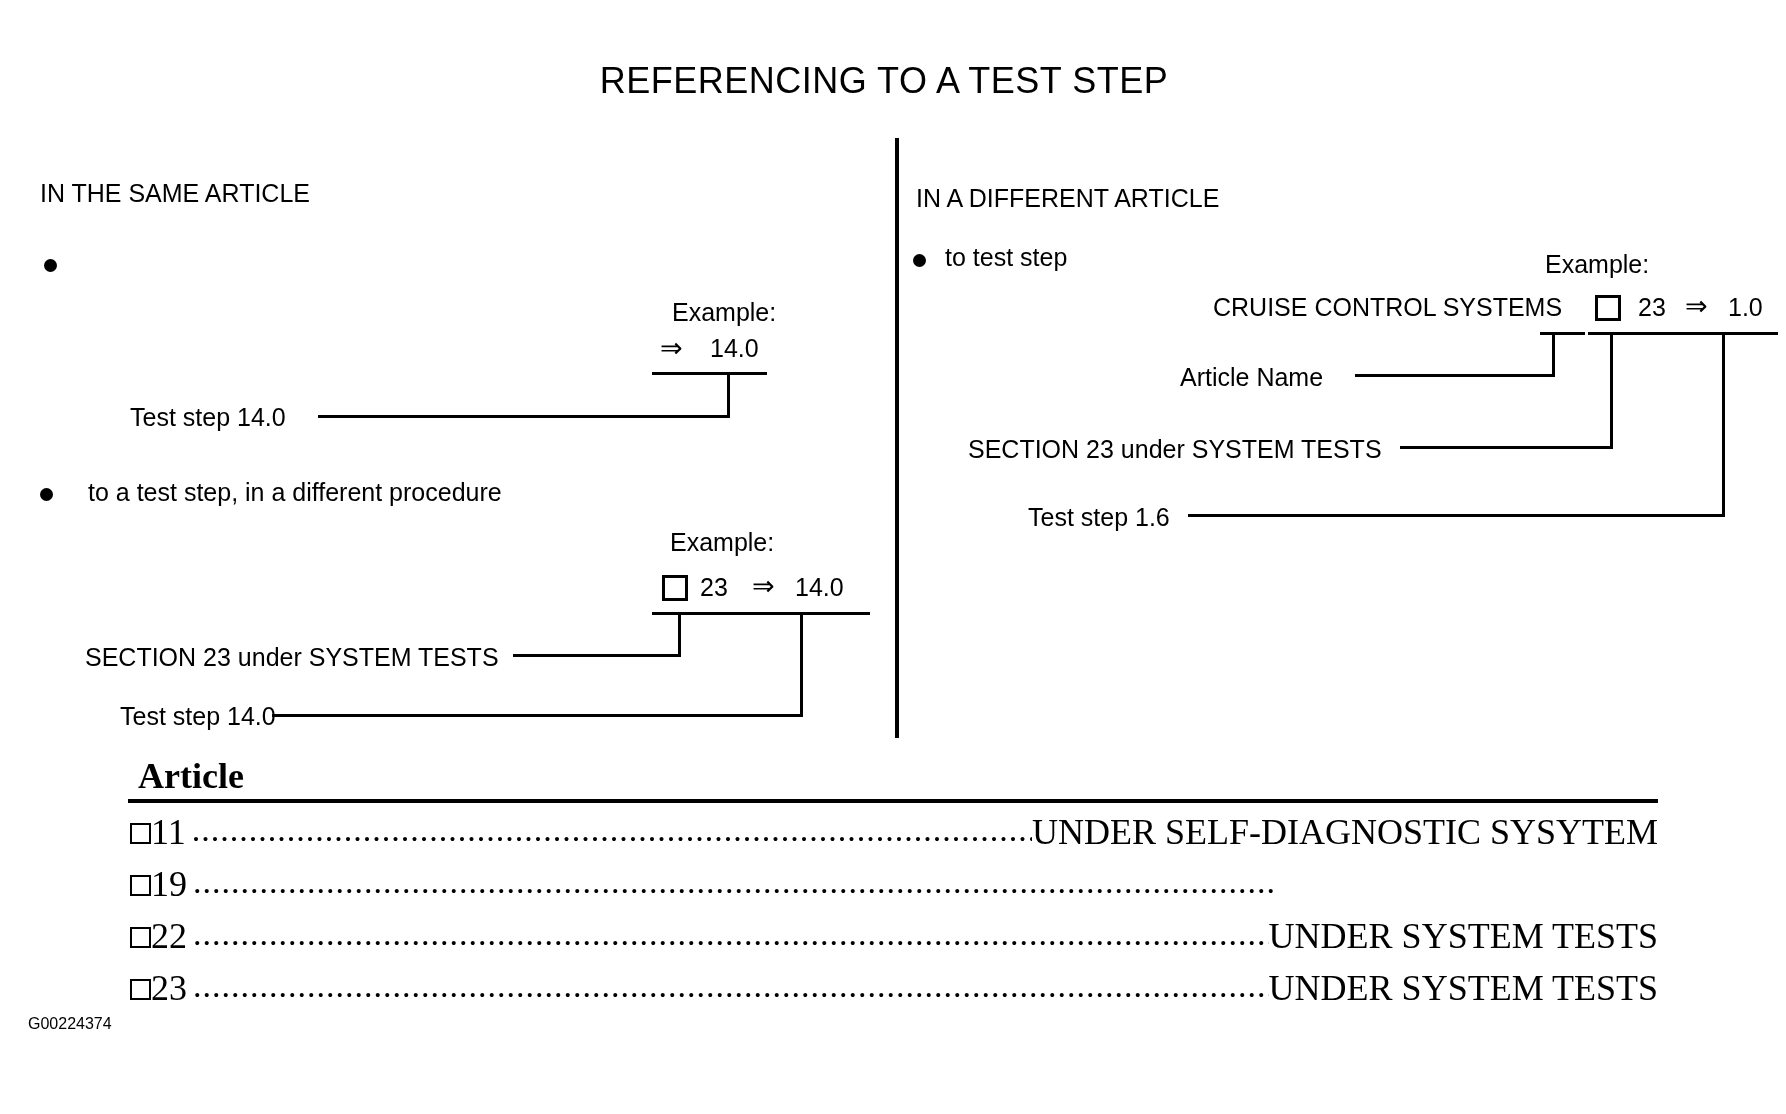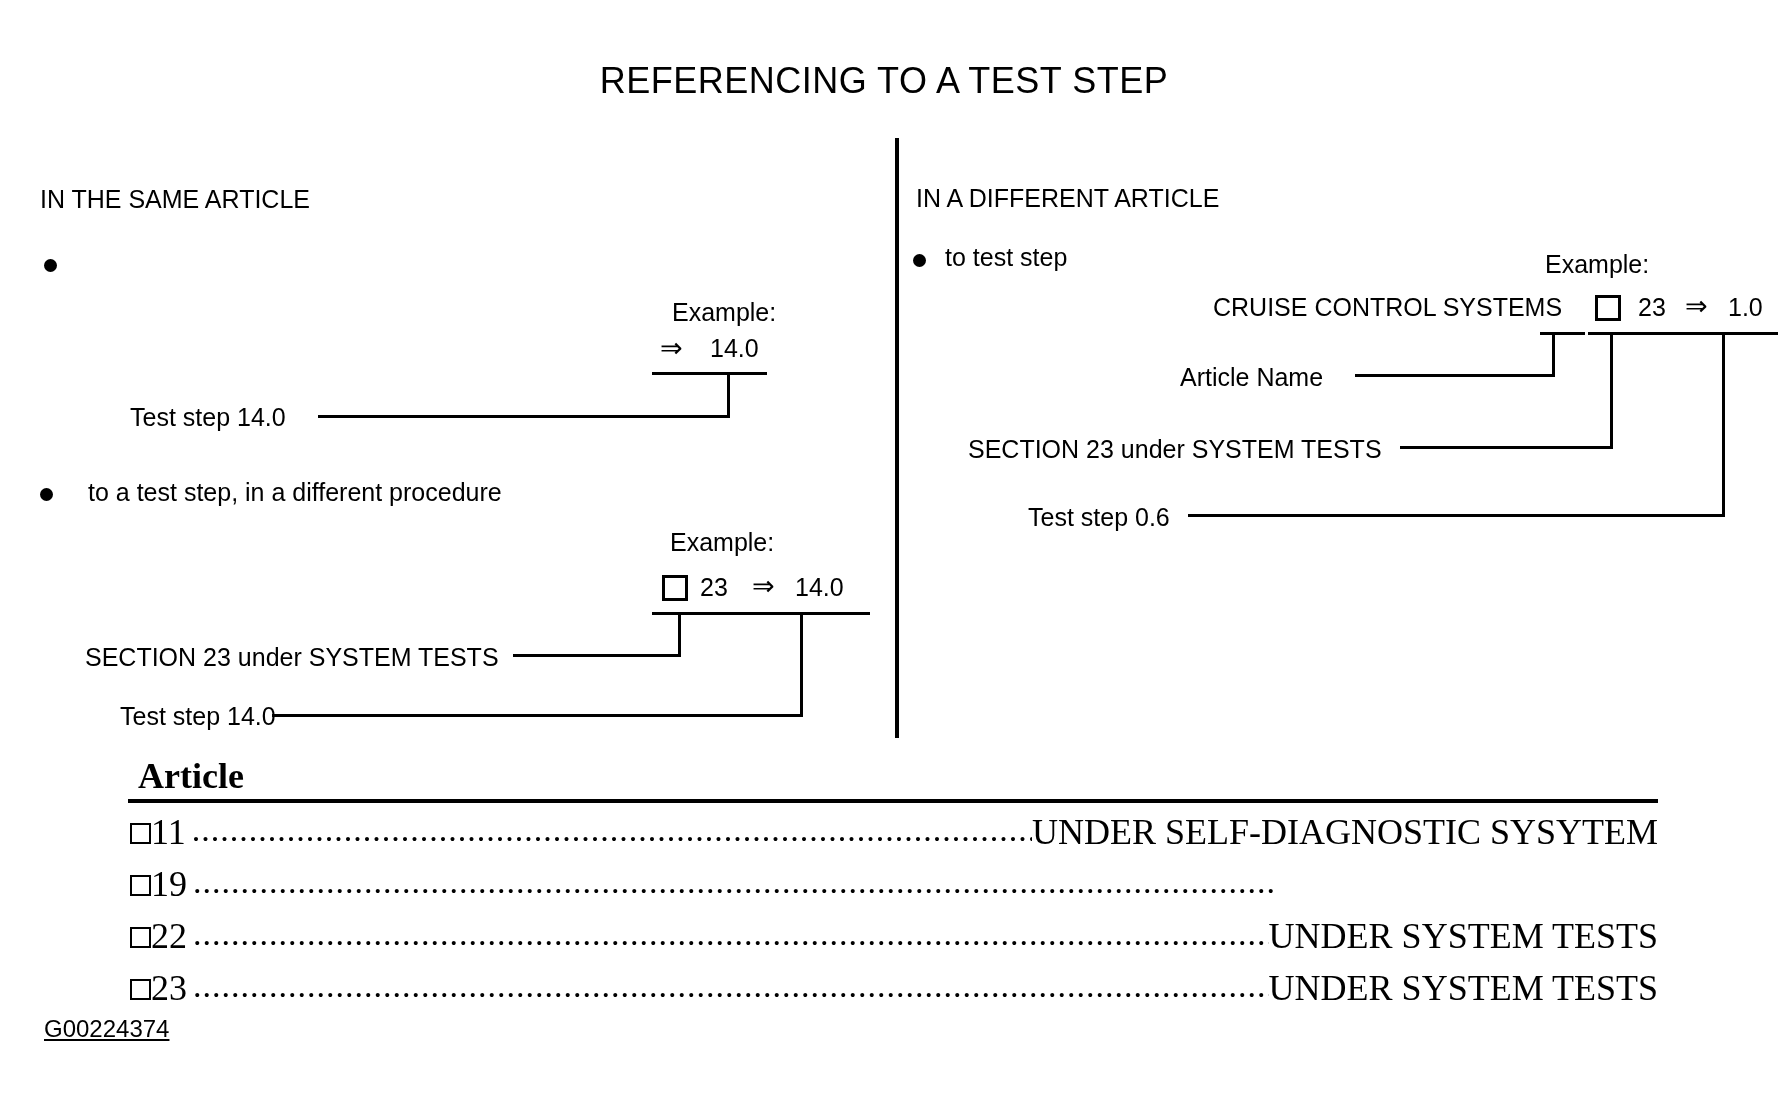--- a/index.html
+++ b/index.html
@@ -122,37 +122,36 @@
     white-space: nowrap;
     letter-spacing: 1px;
     padding: 0 6px;
     font-size: 34px;
   }
   .lrow .sec {
     flex: 0 0 auto;
   }
   #figcode {
     position: absolute;
-    left: 44px;
+    left: 28px;
     top: 1015px;
-    font-size: 24px;
+    font-size: 16px;
     font-family: "Liberation Sans", sans-serif;
-    text-decoration: underline;
   }
 </style>
 </head>
 <body>
 
 <div class="page">
 
   <div id="title">REFERENCING TO A TEST STEP</div>
 
   <div id="divider"></div>
 
-  <div class="txt" style="left:40px; top:185px;">IN THE SAME ARTICLE</div>
+  <div class="txt" style="left:40px; top:179px;">IN THE SAME ARTICLE</div>
 
   <div class="bullet" style="left:44px; top:259px;"></div>
 
   <div class="txt" style="left:672px; top:298px;">Example:</div>
   <div class="txt arrow" style="left:660px; top:332px;">⇒</div>
   <div class="txt" style="left:710px; top:334px;">14.0</div>
 
   <div class="rule hline" style="left:652px; top:372px; width:115px;"></div>
 
   <div class="rule vline" style="left:727px; top:372px; height:45px;"></div>
@@ -199,21 +198,21 @@
   <div class="rule vline" style="left:1552px; top:332px; height:45px;"></div>
   <div class="rule hline" style="left:1355px; top:374px; width:200px;"></div>
   <div class="txt" style="left:1180px; top:363px;">Article Name</div>
 
   <div class="rule vline" style="left:1610px; top:332px; height:117px;"></div>
   <div class="rule hline" style="left:1400px; top:446px; width:213px;"></div>
   <div class="txt" style="left:968px; top:435px;">SECTION 23 under SYSTEM TESTS</div>
 
   <div class="rule vline" style="left:1722px; top:332px; height:185px;"></div>
   <div class="rule hline" style="left:1188px; top:514px; width:537px;"></div>
-  <div class="txt" style="left:1028px; top:503px;">Test step 0.6</div>
+  <div class="txt" style="left:1028px; top:503px;">Test step 1.6</div>
 
   <div id="legend">
     <div class="head">
       <span class="left">Article</span>
       <div class="headrule"></div>
     </div>
     <div class="rows">
 
       <div class="lrow">
         <span class="sym"><span class="sqbox"></span><span>11</span></span>

